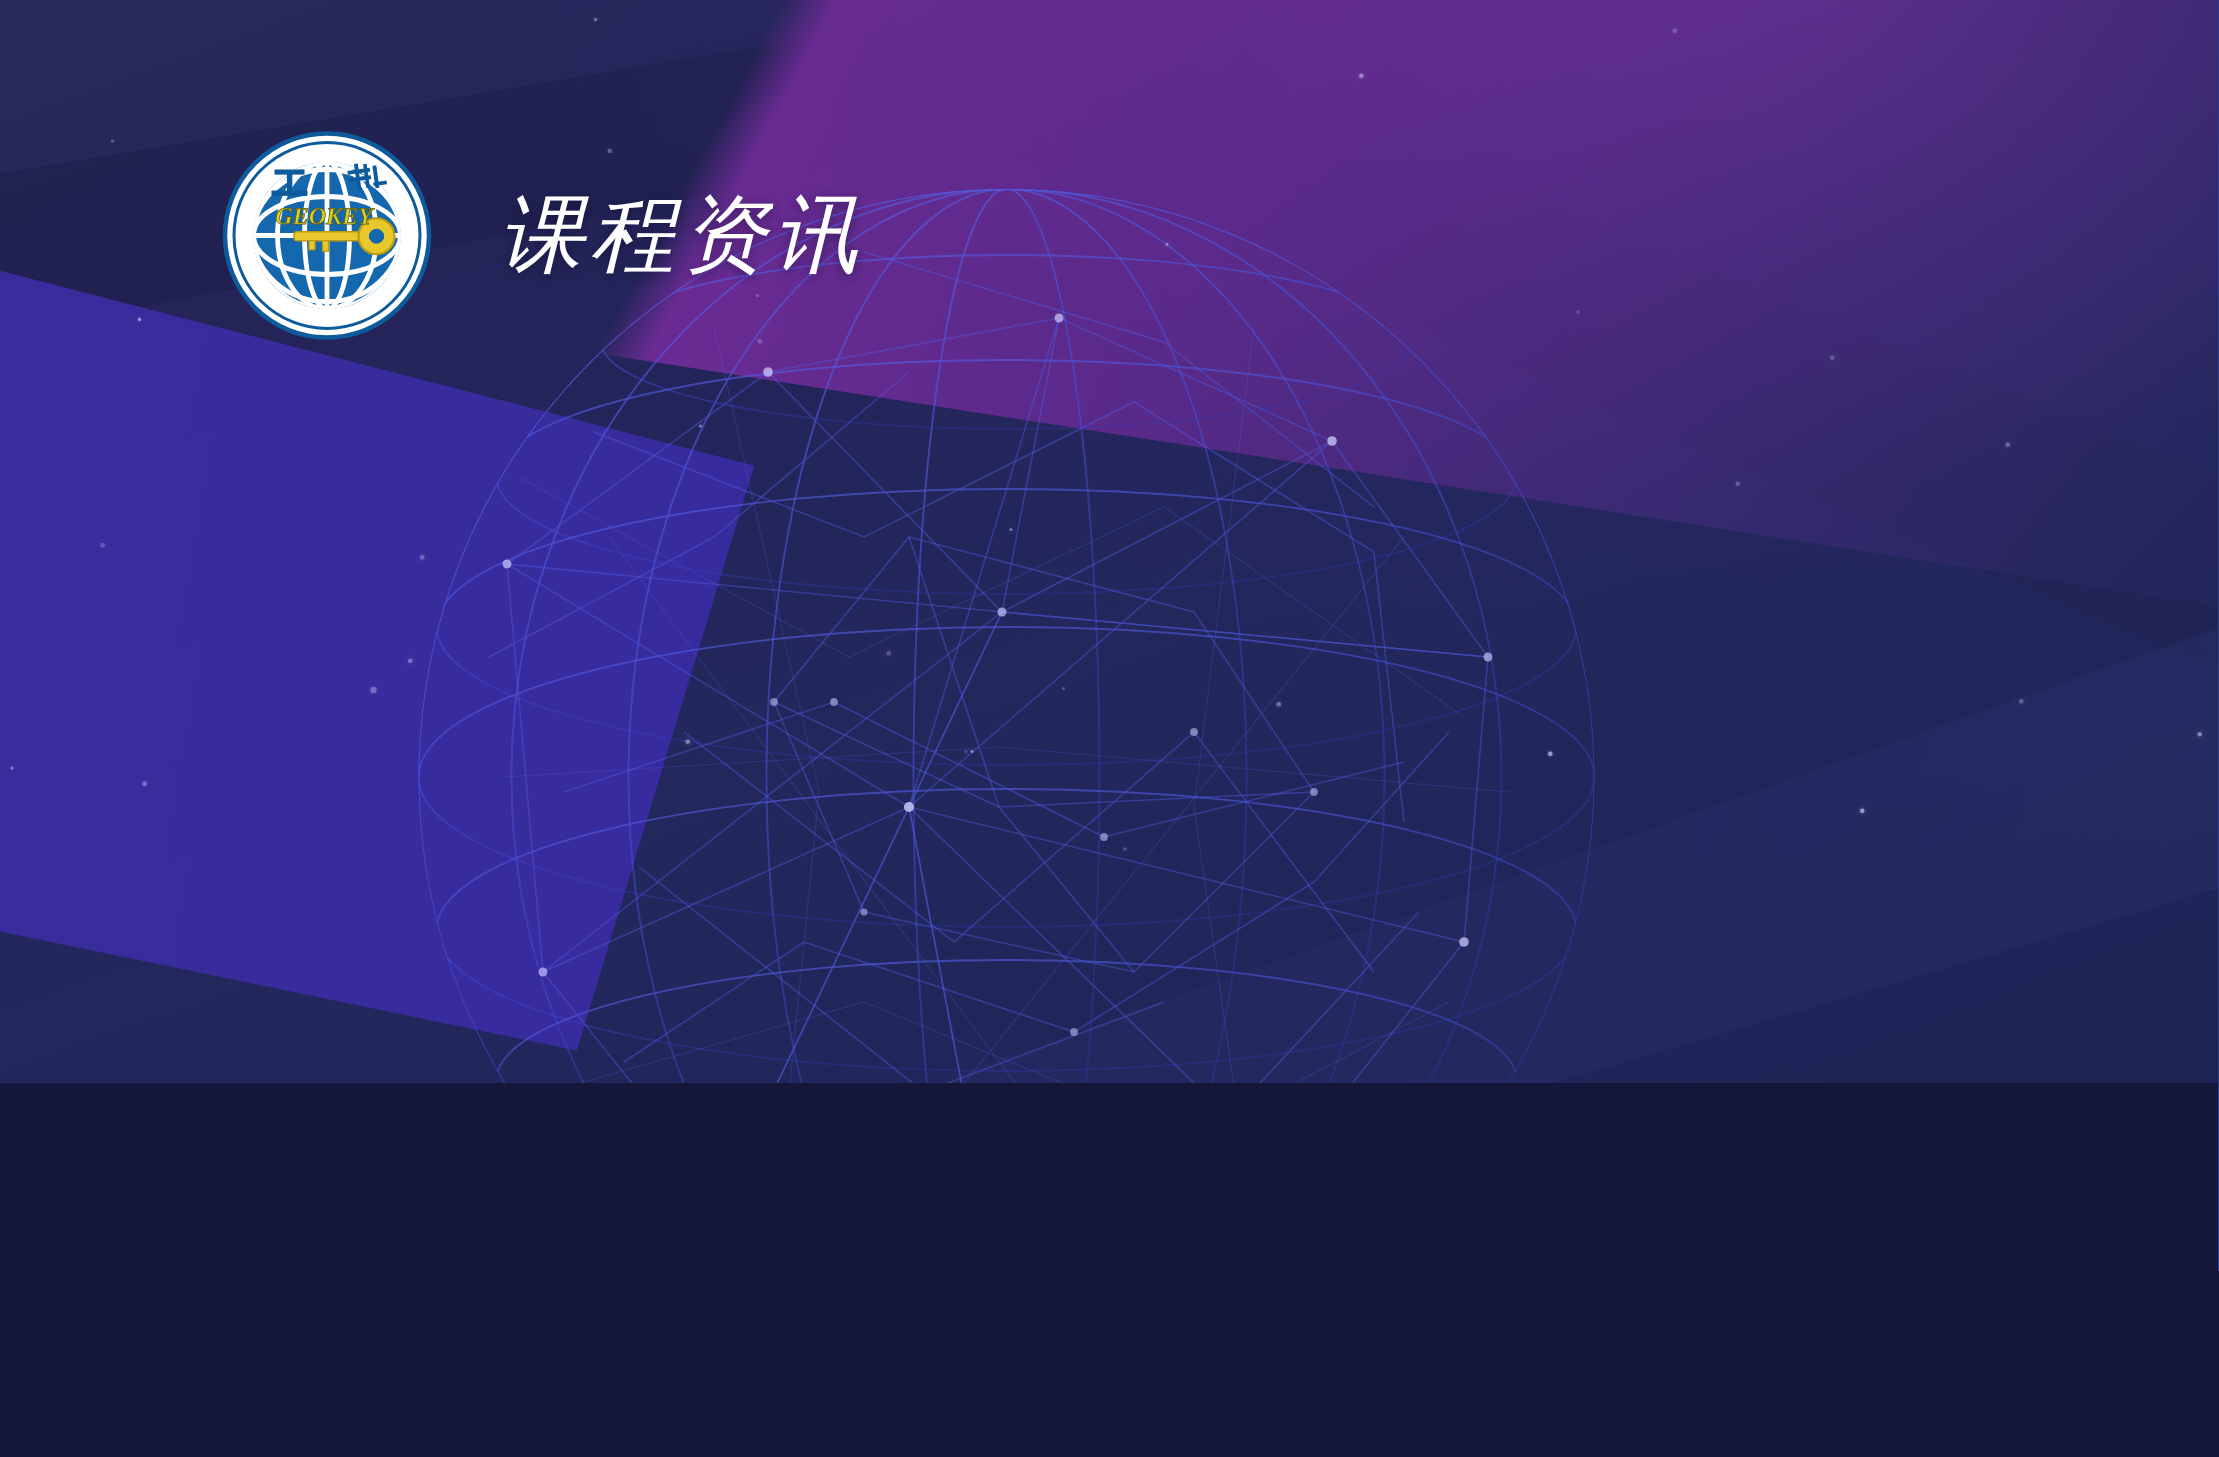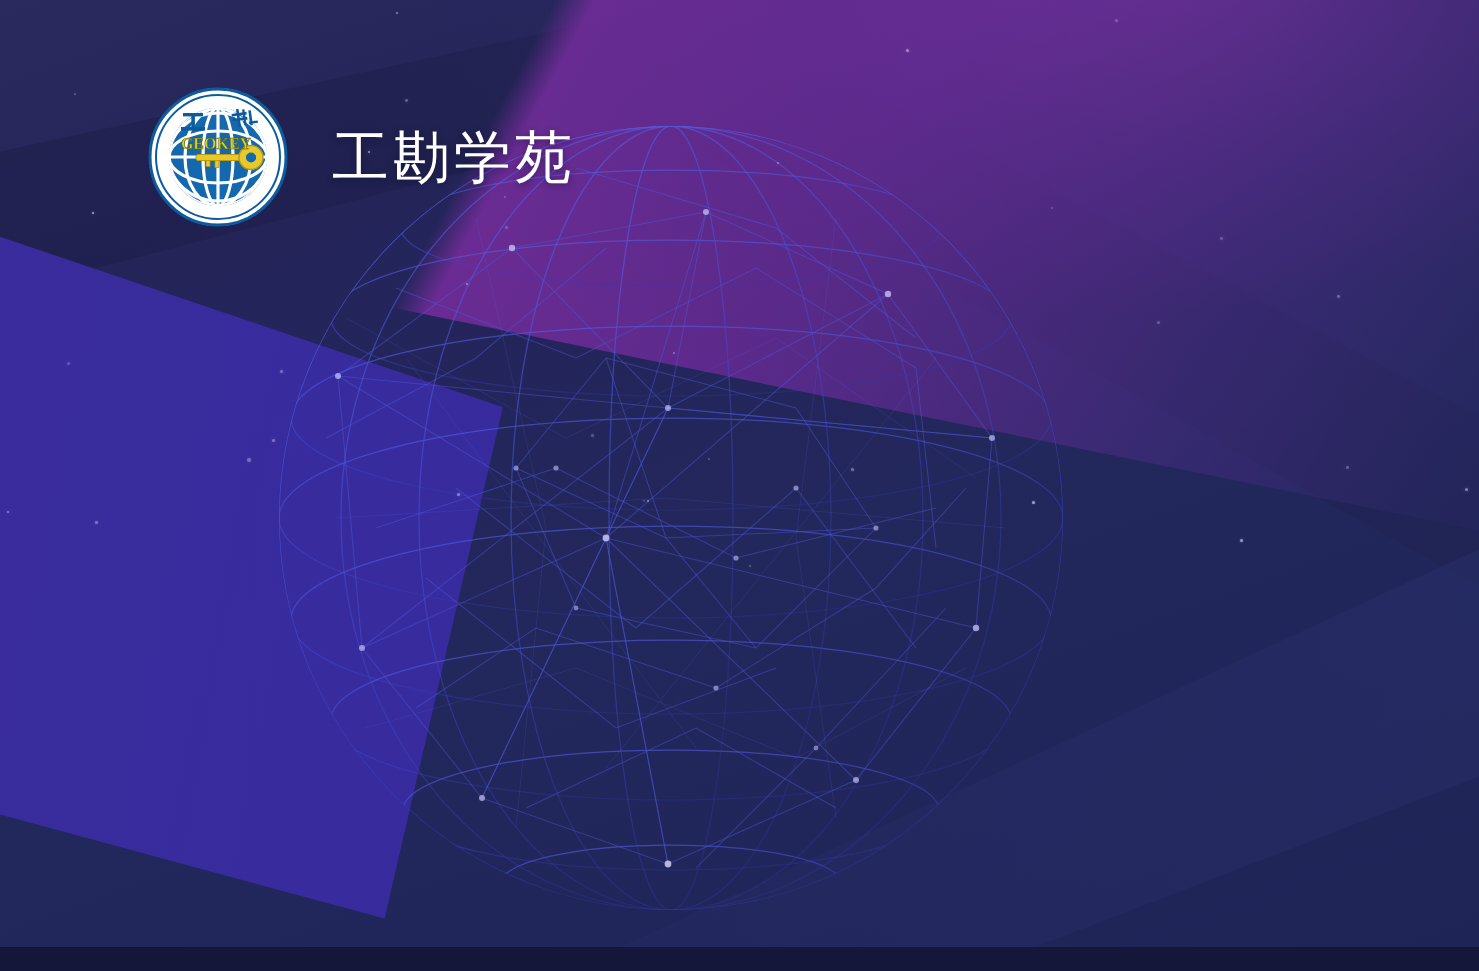--- a/index.html
+++ b/index.html
@@ -7,23 +7,24 @@
     padding: 0;
     background: #15173a;
   }
   body {
     font-family: "Liberation Sans", "DejaVu Sans", sans-serif;
   }
 
   #stage {
     position: relative;
     width: 1479px;
-    height: 947px;
+    height: 722px;
     overflow: hidden;
     background: #3b82f6;
+    font-style: italic;
   }
 
   
   .bg-layer {
     position: absolute;
     inset: 0;
     pointer-events: none;
   }
 
   
@@ -328,17 +329,17 @@
           <rect x="67" y="74.5" width="4" height="7" fill="#e8c82a" stroke="#b99a10" stroke-width="0.8"></rect>
           <circle cx="103" cy="71.5" r="12" fill="#e8c82a" stroke="#b99a10" stroke-width="1.4"></circle>
           <circle cx="103" cy="71.5" r="5" fill="#1468ae"></circle>
           <rect x="98" y="69.6" width="10" height="3.6" fill="#1468ae"></rect>
         </g>
 
         <text x="68" y="63" text-anchor="middle" font-family="'Liberation Serif', 'DejaVu Serif', serif" font-size="16" font-weight="bold" fill="#d8cf2a" stroke="#5e5a08" stroke-width="0.5">GEOKEY</text>
       </svg>
     </div>
 
-    <div id="brand-name">工勘学苑</div>
+    <div id="brand-name">课程资讯</div>
   </div>
 
 
 </div>
 
 </body></html>

